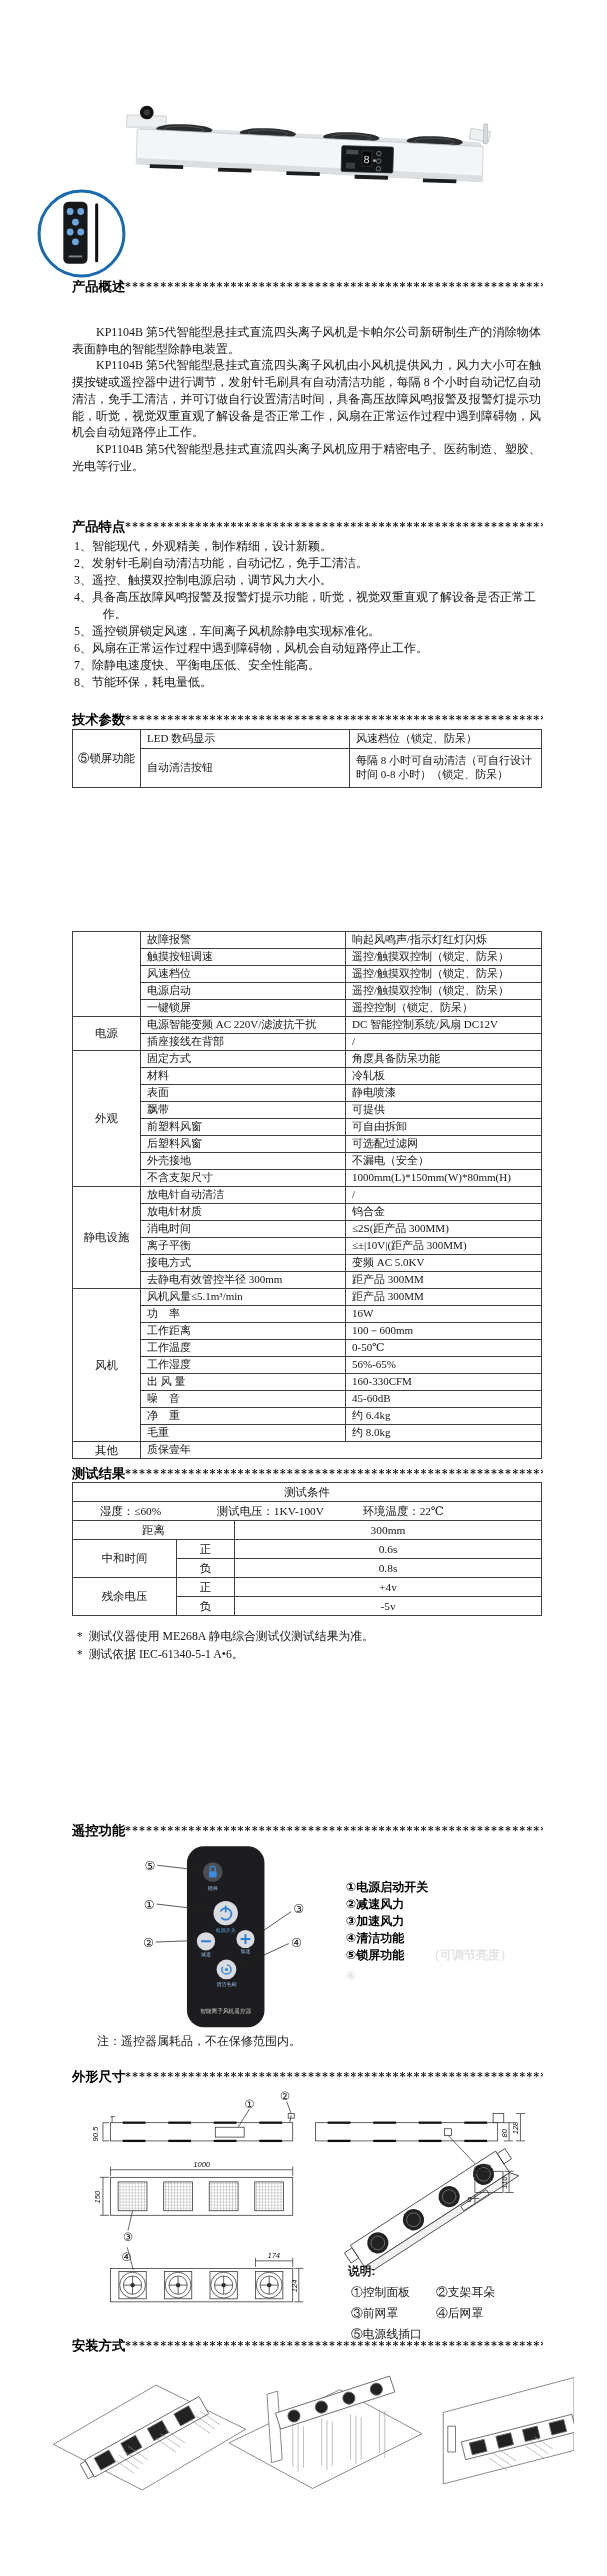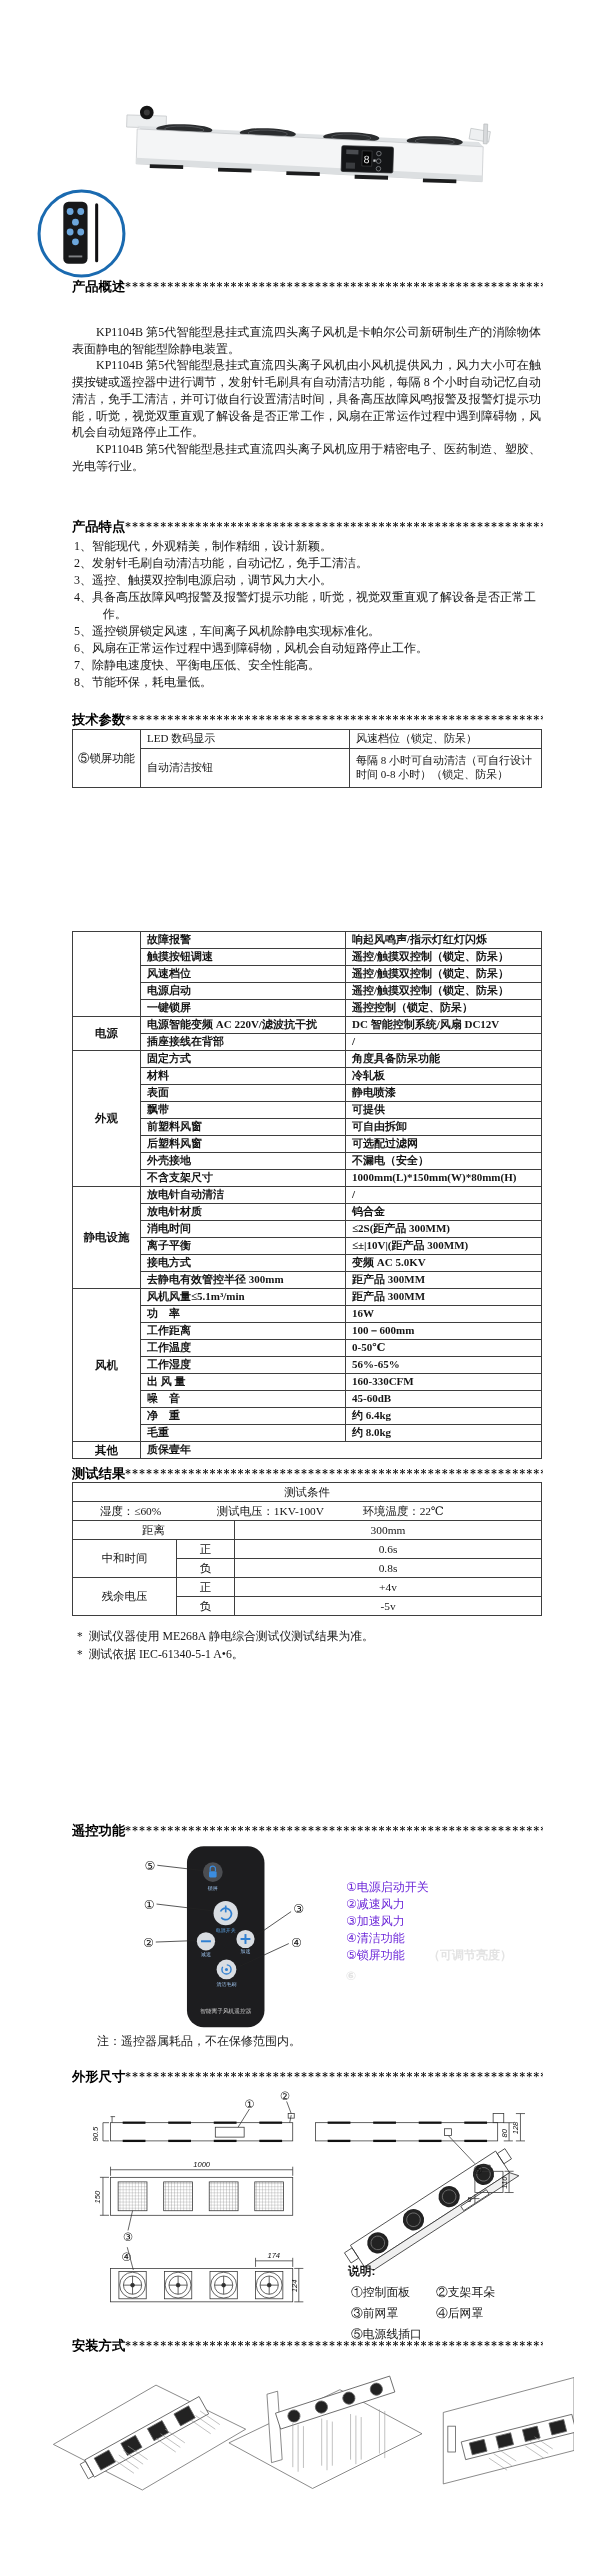--- a/index.html
+++ b/index.html
@@ -24,21 +24,21 @@
   table.grid td.g{text-align:center;font-size:11.4px;padding:0 3px;}
   #spec-table td{height:16px;}
   #tech-table td{height:18px;}
   table.test{border-collapse:collapse;table-layout:fixed;width:469px;padding-left:16px;}
   table.test td{border:0.8px solid #3e3e3e;font-size:11.4px;height:18px;text-align:center;
                 vertical-align:middle;padding:0 3px;}
   .cspan{display:inline-block;text-align:left;}
   .notes{position:absolute;left:74px;width:468px;font-size:11.8px;line-height:18px;}
   
   .rlist{position:absolute;left:346px;width:198px;font-size:12px;line-height:17px;
-         font-family:"Liberation Sans","DejaVu Sans",sans-serif;font-weight:normal;color:#6d28d9;}
+         font-family:"Liberation Sans","DejaVu Sans",sans-serif;font-weight:bold;color:#000000;}
   .faint{position:absolute;color:#e3e3e3;font-size:12px;
          font-family:"Liberation Sans","DejaVu Sans",sans-serif;font-weight:bold;}
   .plain-note{position:absolute;font-size:12px;color:#222;}
   
   .legend-title{position:absolute;font-size:11.8px;font-weight:bold;
                 font-family:"Liberation Sans","DejaVu Sans",sans-serif;}
   .legend{position:absolute;width:199px;font-size:11.8px;line-height:21px;}
   .legend span{display:inline-block;min-width:85px;}
   svg{display:block;}
   svg text{font-family:"Liberation Sans","DejaVu Sans",sans-serif;}
@@ -150,21 +150,21 @@
       <td>LED 数码显示</td>
       <td>风速档位（锁定、防呆）</td>
     </tr>
     <tr>
       <td>自动清洁按钮</td>
       <td style="height:38px;">每隔 8 小时可自动清洁（可自行设计时间 0-8 小时）（锁定、防呆）</td>
     </tr>
   </tbody>
     </table>
 
-  <table class="grid abs" id="spec-table" style="left:72px;top:931px;font-weight:bold;">
+  <table class="grid abs" id="spec-table" style="left:72px;top:931px;">
     <colgroup>
         <col style="width:68px">
         <col style="width:205px">
         <col style="width:196px">
       </colgroup>
     <tbody>
         <tr>
           <td class="g" rowspan="5"></td>
           <td>故障报警</td>
           <td>响起风鸣声/指示灯红灯闪烁</td>

